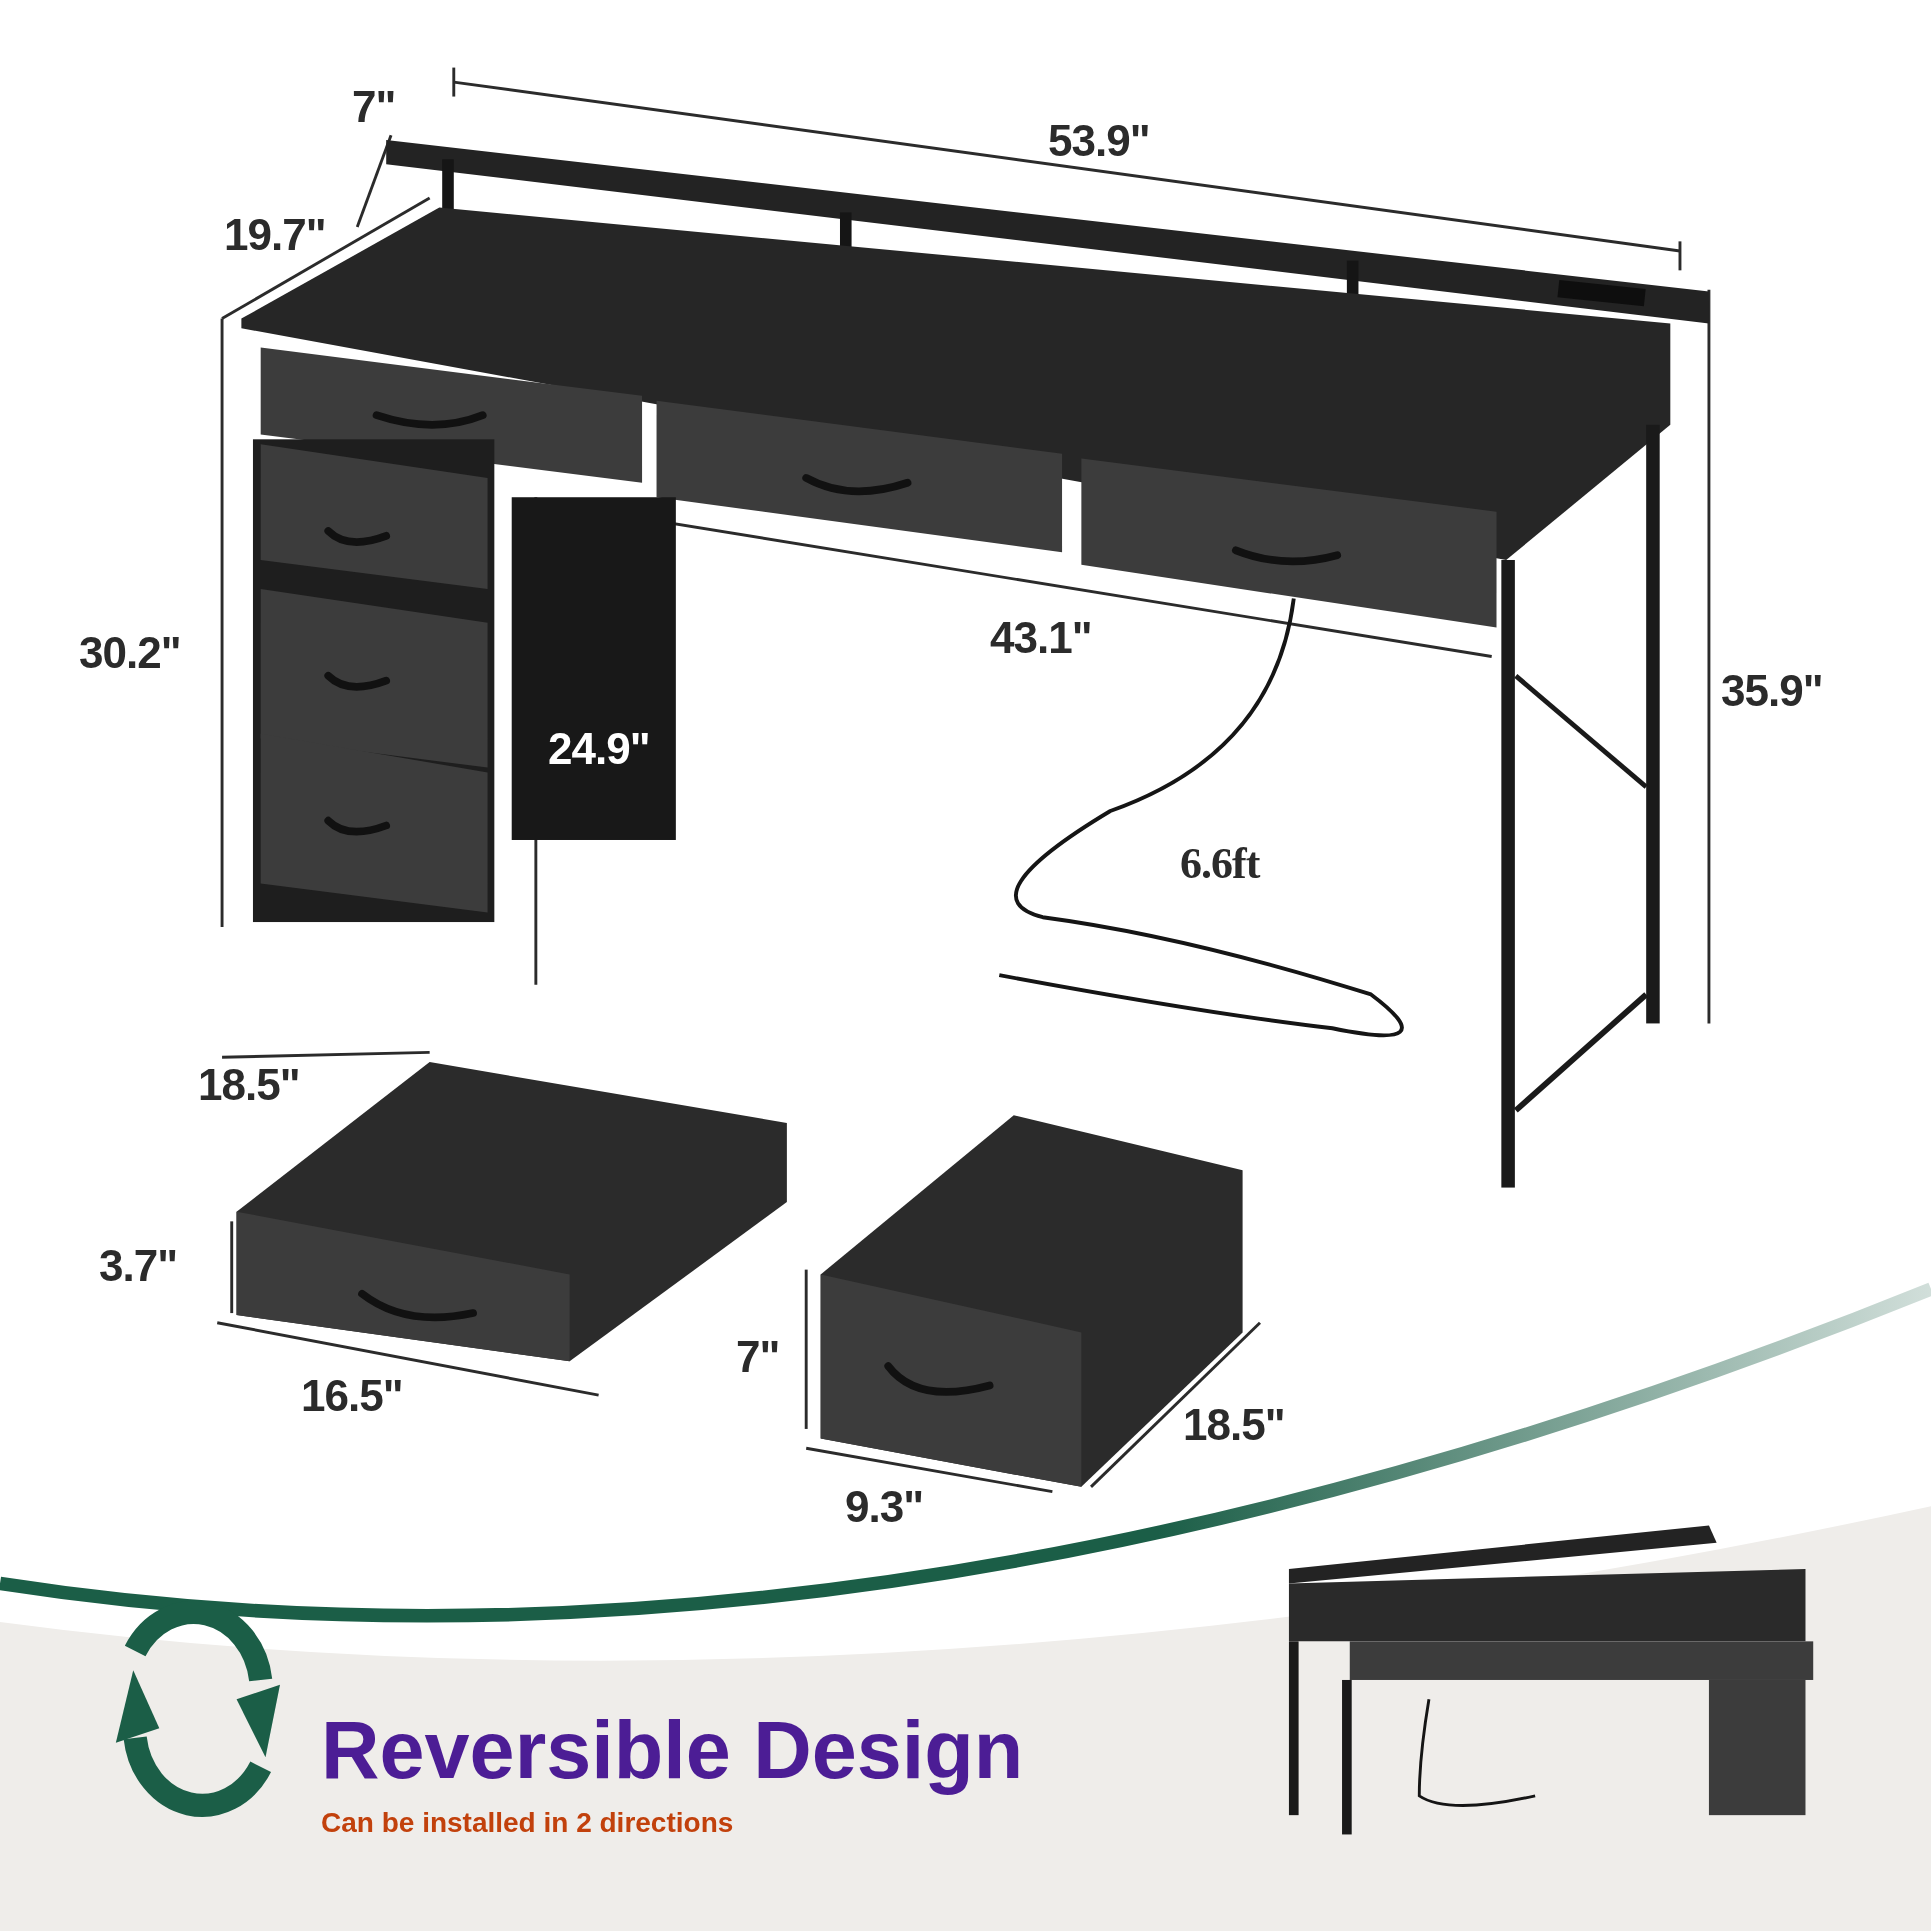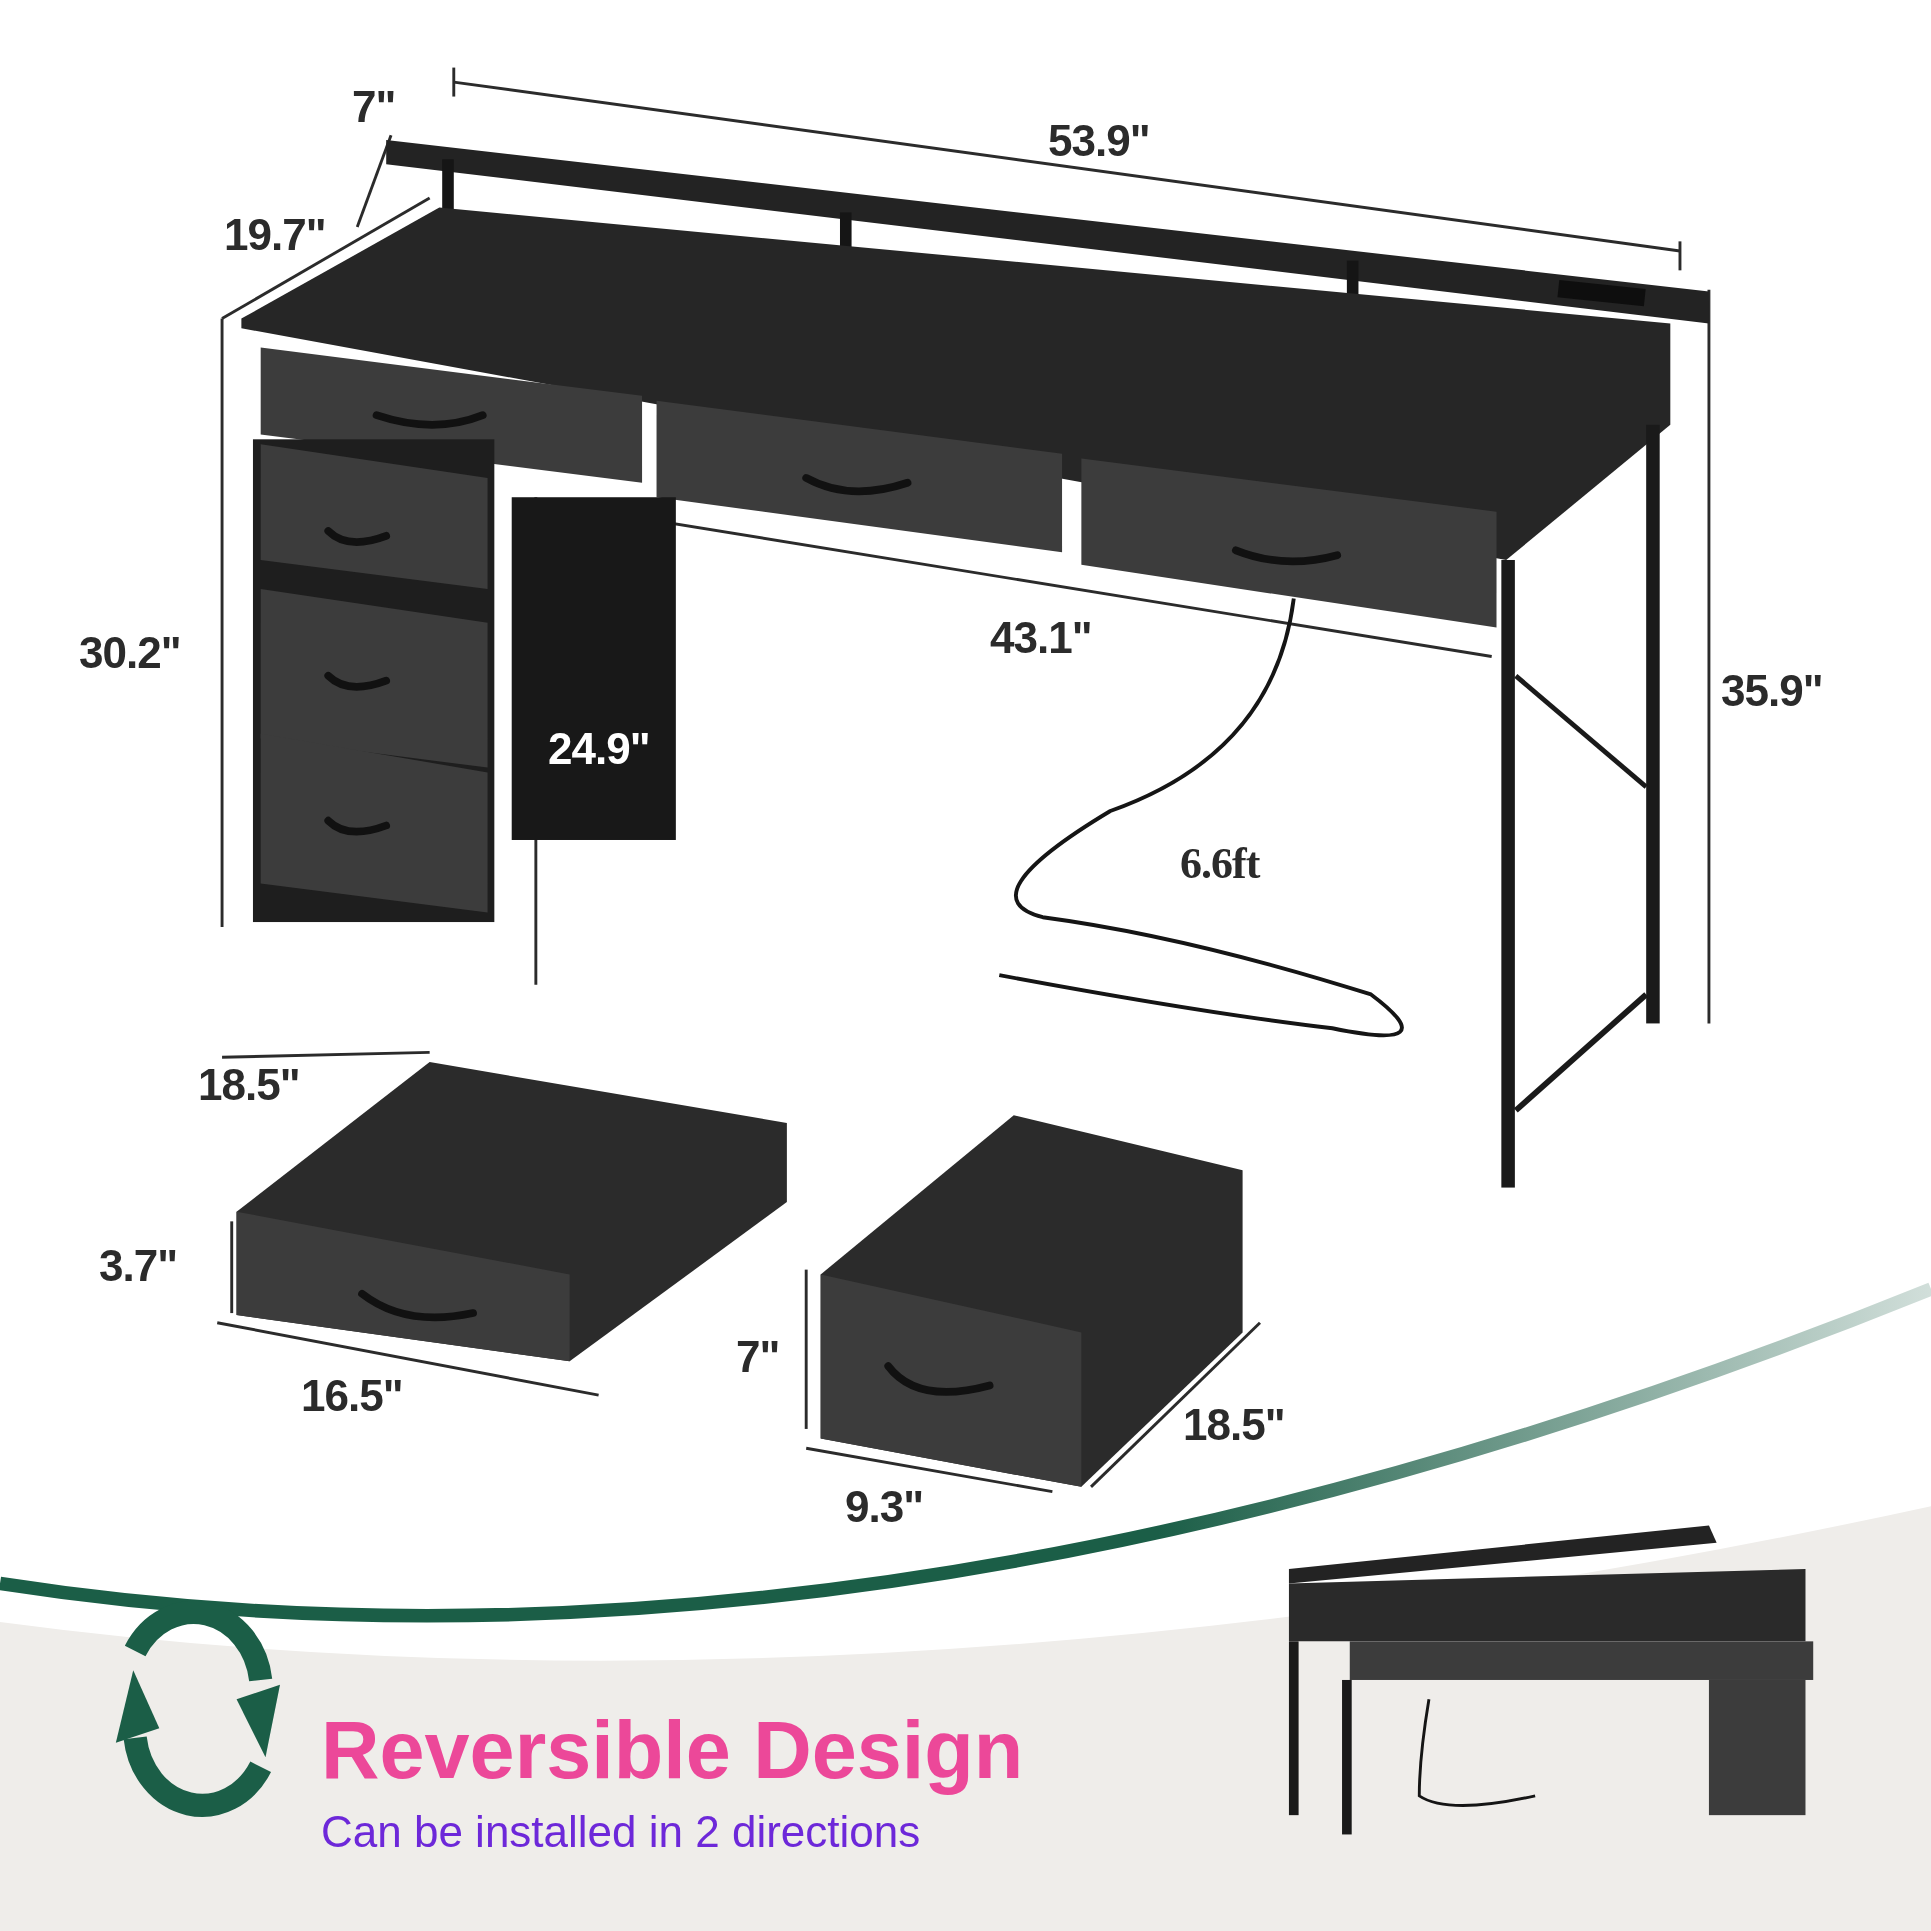--- a/index.html
+++ b/index.html
@@ -1,21 +1,21 @@
 <!DOCTYPE html>
 <html><head>
 <meta charset="utf-8">
 <style>
   html,body{margin:0;padding:0;}
   body{width:1931px;height:1931px;position:relative;overflow:hidden;background:#ffffff;font-family:"Liberation Sans",sans-serif;}
   .dim{position:absolute;font-weight:bold;color:#2b2b2b;font-size:44px;letter-spacing:-1px;white-space:nowrap;}
   .dim.light{color:#ffffff;}
   svg{position:absolute;left:0;top:0;}
-  .banner-title{position:absolute;left:321px;top:1704px;font-size:81px;font-weight:bold;color:#ec4899;white-space:nowrap;text-align:center;}
-  .banner-sub{position:absolute;left:321px;top:1807px;font-size:44px;font-weight:normal;color:#6d28d9;white-space:nowrap;}
+  .banner-title{position:absolute;left:321px;top:1704px;font-size:81px;font-weight:bold;color:#4c1d95;white-space:nowrap;text-align:center;}
+  .banner-sub{position:absolute;left:321px;top:1807px;font-size:28px;font-weight:bold;color:#c2410c;white-space:nowrap;}
 </style>
 </head>
 <body>
 
 <svg width="1931" height="1931" viewBox="0 0 2000 2000">
 
   <path d="M0,1680 Q900,1800 2000,1560 L2000,2000 L0,2000 Z" fill="#efedea"></path>
   <defs>
     <linearGradient id="g1" x1="0" x2="1" y1="0" y2="0">
       <stop offset="0" stop-color="#1b5e47"></stop>

